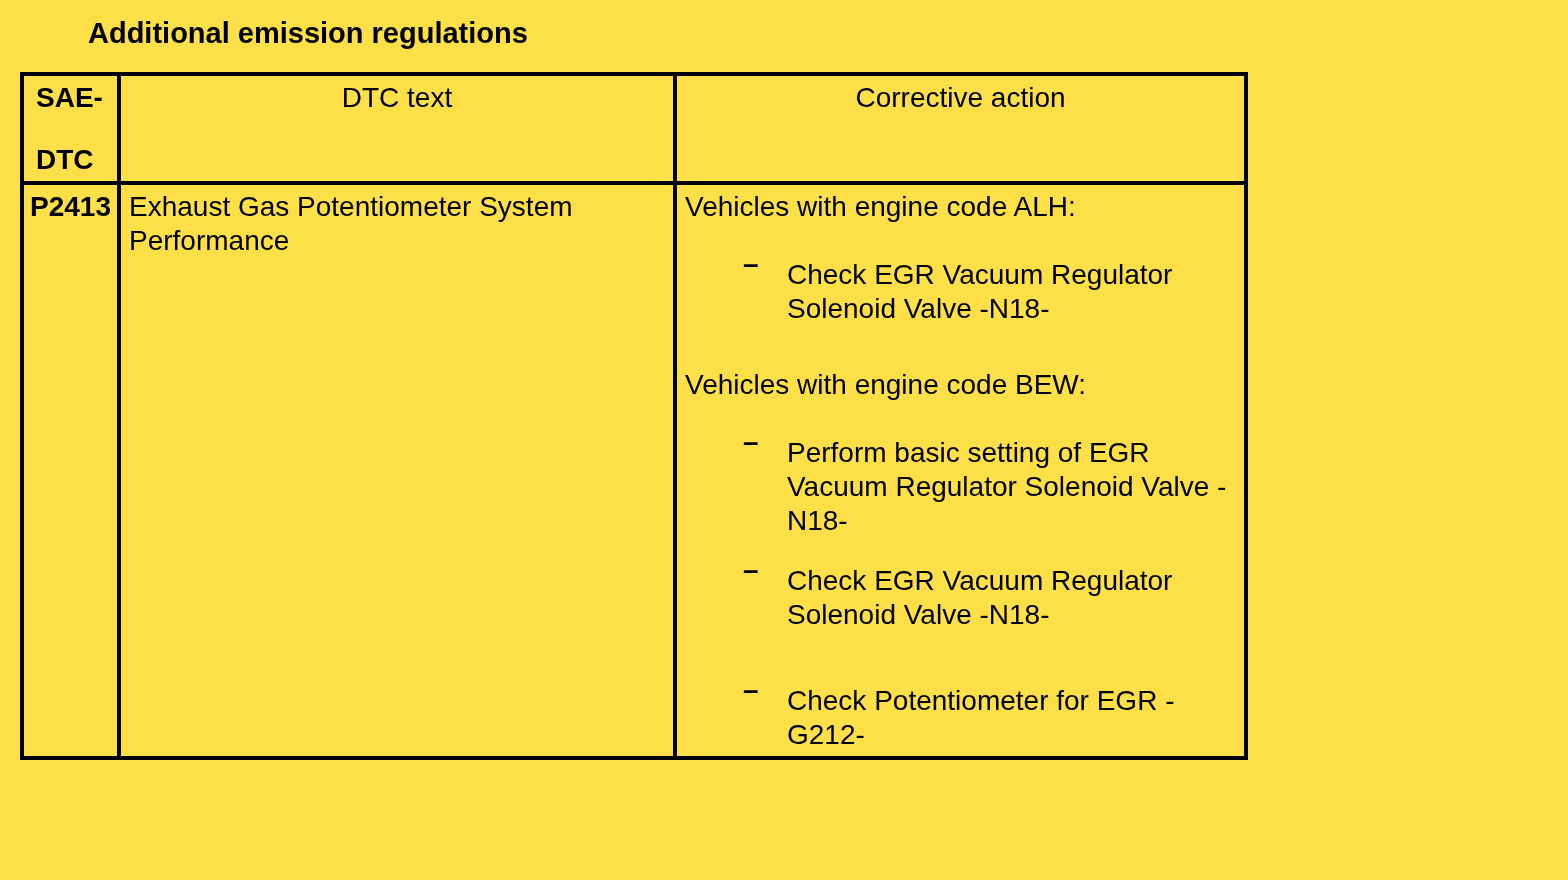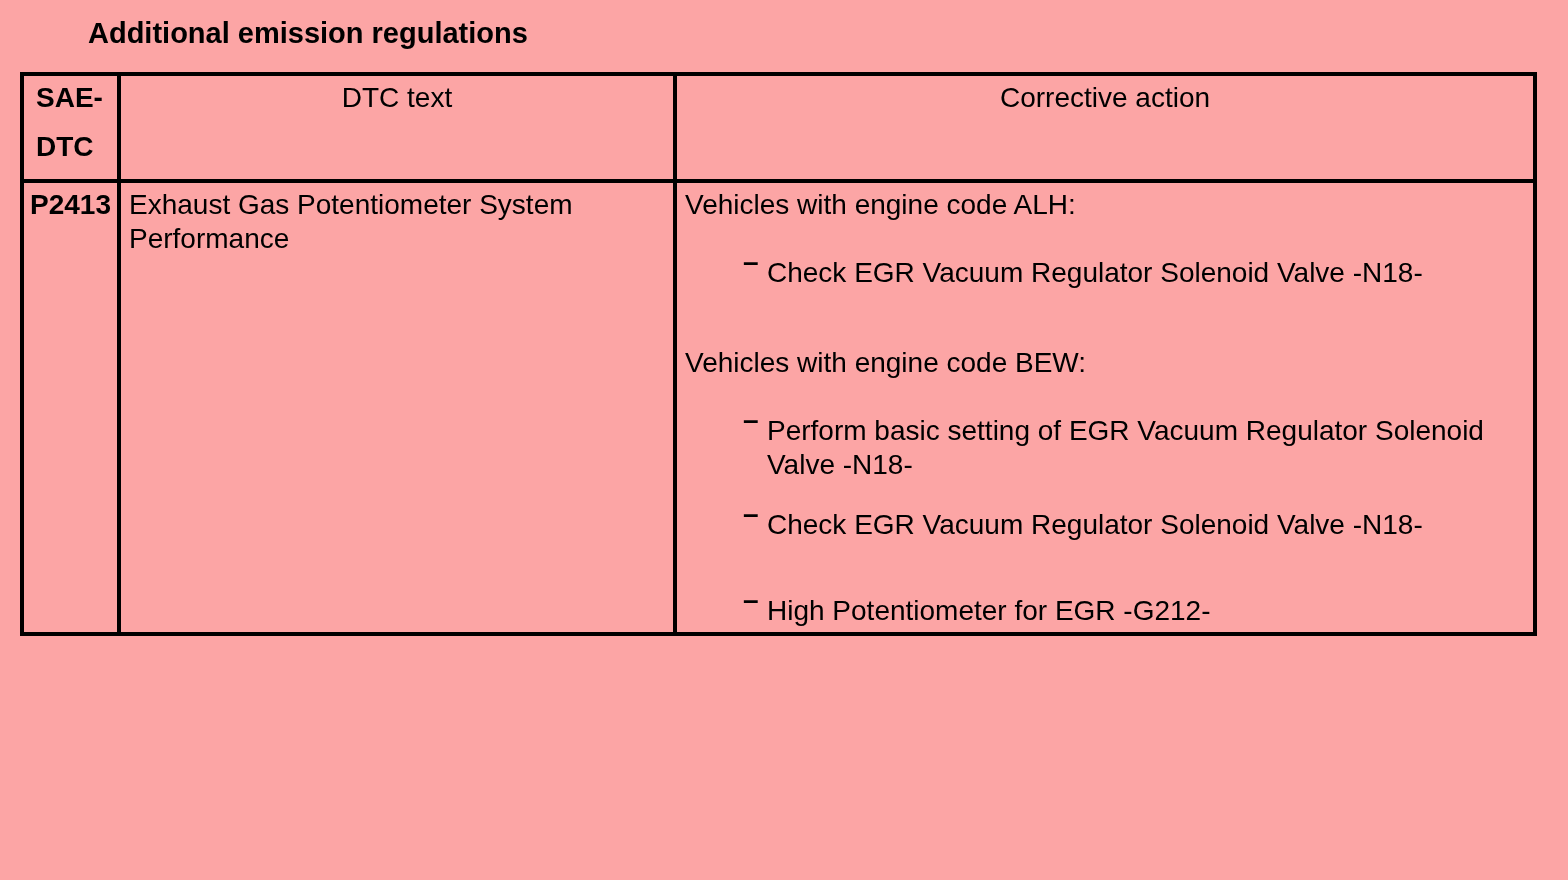--- a/index.html
+++ b/index.html
@@ -10,36 +10,36 @@
     height: 880px;
     overflow: hidden;
     font-family: "Liberation Sans", sans-serif;
     color: #000000;
     -webkit-font-smoothing: none;
   }
   .canvas {
     position: relative;
     width: 1568px;
     height: 880px;
-    background: #fca5a5;
+    background: #fde047;
   }
   .doc-title {
     position: absolute;
     left: 88px;
     top: 16px;
     font-size: 29px;
     font-weight: bold;
     line-height: 34px;
     white-space: nowrap;
   }
   table.dtc-table {
     position: absolute;
     left: 20px;
     top: 72px;
-    width: 1517px;
+    width: 1228px;
     border-collapse: collapse;
     table-layout: fixed;
   }
   .dtc-table th, .dtc-table td {
     border: 4px solid #000000;
     vertical-align: top;
     font-size: 28px;
     line-height: 34px;
     padding: 5px 8px 4px 8px;
     overflow: hidden;
@@ -50,42 +50,42 @@
   thead tr { height: 107px; }
   tbody tr:nth-of-type(1) { height: 445px; }
   tbody tr:nth-of-type(2) { height: 81px; }
   tbody tr:nth-of-type(3) { height: 77px; }
   tbody tr:nth-of-type(4) { height: 79px; }
   th.h-code {
     text-align: left;
     font-weight: bold;
     padding-left: 12px;
   }
-  th.h-code .line2 { margin-top: 15px; }
+  th.h-code .line2 { margin-top: 28px; }
   th.h-center {
     text-align: center;
     font-weight: normal;
   }
   td.code-cell { padding-left: 6px; font-weight: bold; }
   .action-cell { padding-left: 6px; }
   .action .block + .block { margin-top: 34px; }
-  .action .bullet + .para { margin-top: 56px; }
+  .action .bullet + .para { margin-top: 42px; }
   .action .bullet + .bullet { margin-top: 26px; }
   .action .bullet + .bullet:last-child { margin-top: 52px; }
   .action .bullet {
     display: flex;
     margin-left: 58px;
   }
   .action .bullet .marker {
     flex: 0 0 24px;
     width: 24px;
     transform: translateY(-11px);
     font-weight: bold;
   }
-  .action .bullet .btext { flex: 1 1 auto; }
+  .action .bullet .btext { flex: 1 1 auto; margin-left: 20px; }
 </style>
 </head>
 <body>
 
 <div class="canvas">
 
   <div class="doc-title">Additional emission regulations</div>
 
   <table class="dtc-table">
     <colgroup>
@@ -118,21 +118,21 @@
               <div class="block bullet">
                 <span class="marker">–</span>
                 <span class="btext">Perform basic setting of EGR Vacuum Regulator Solenoid Valve -N18-</span>
               </div>
               <div class="block bullet">
                 <span class="marker">–</span>
                 <span class="btext">Check EGR Vacuum Regulator Solenoid Valve -N18-</span>
               </div>
               <div class="block bullet">
                 <span class="marker">–</span>
-                <span class="btext">High Potentiometer for EGR -G212-</span>
+                <span class="btext">Check Potentiometer for EGR -G212-</span>
               </div>
             </div>
           </td>
         </tr>
       </tbody>
   </table>
 
 </div>
 
 </body></html>

